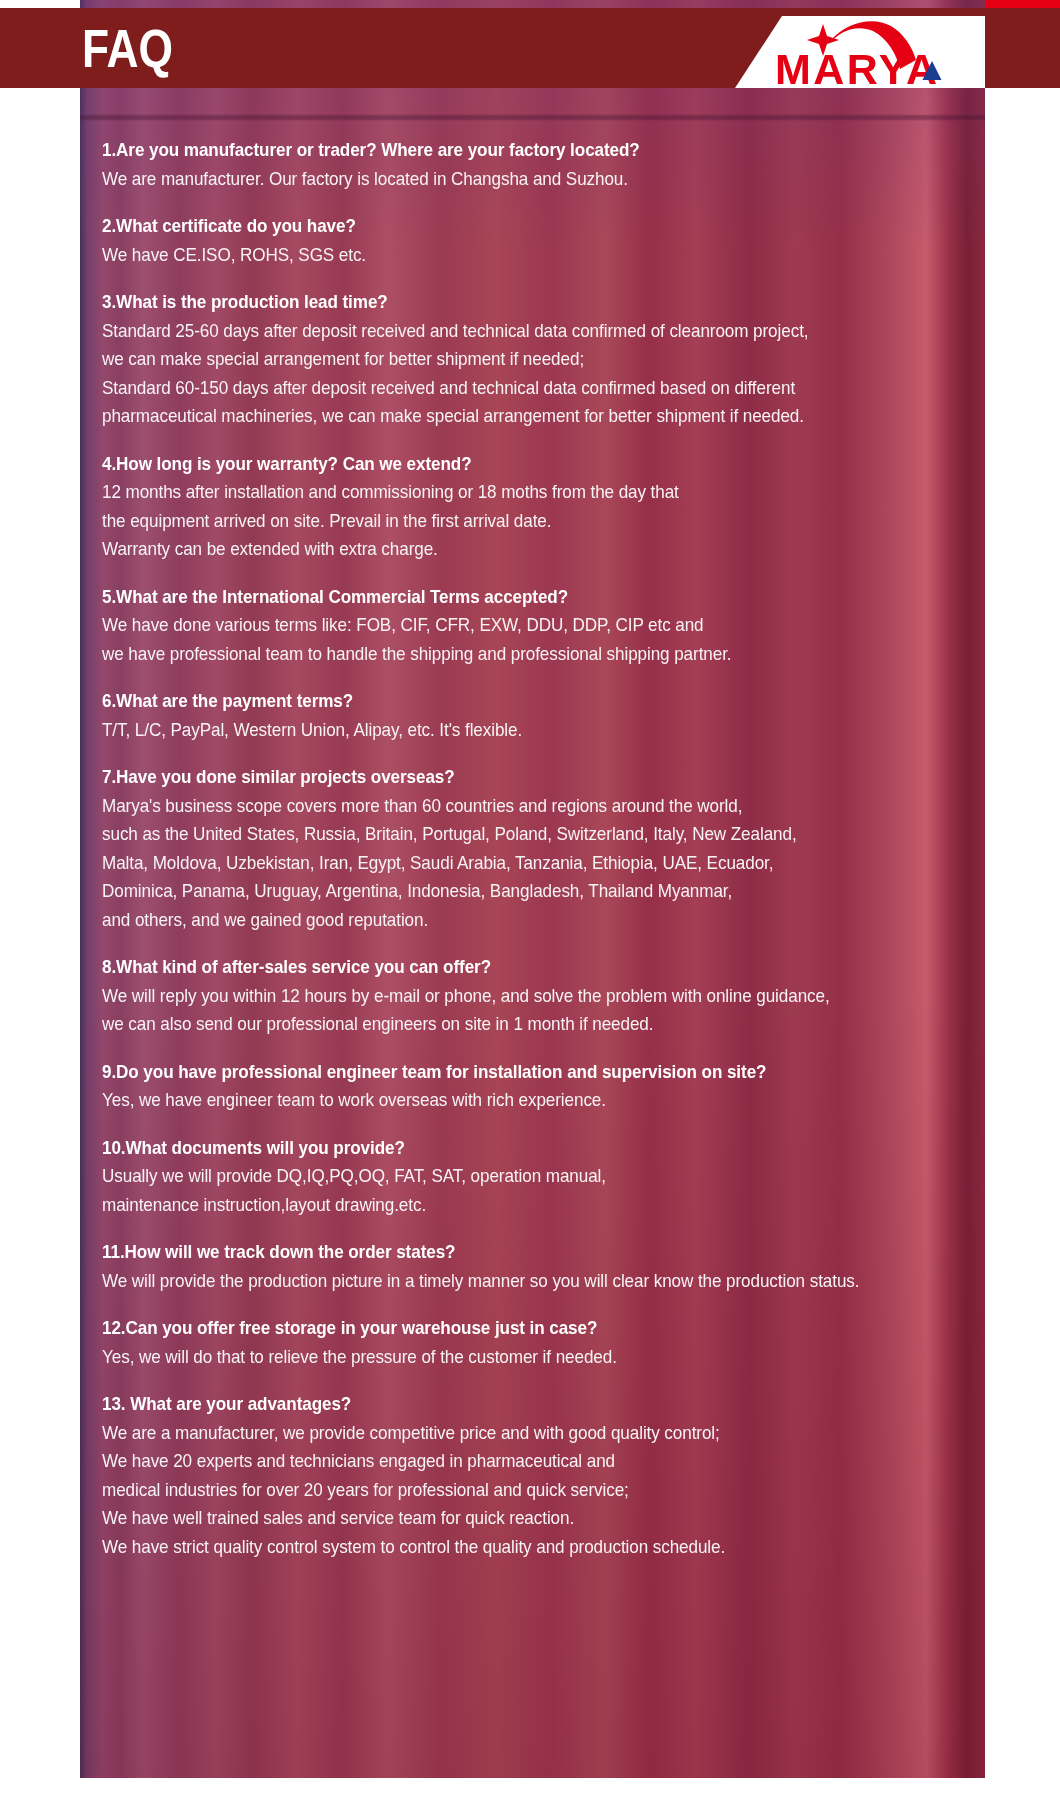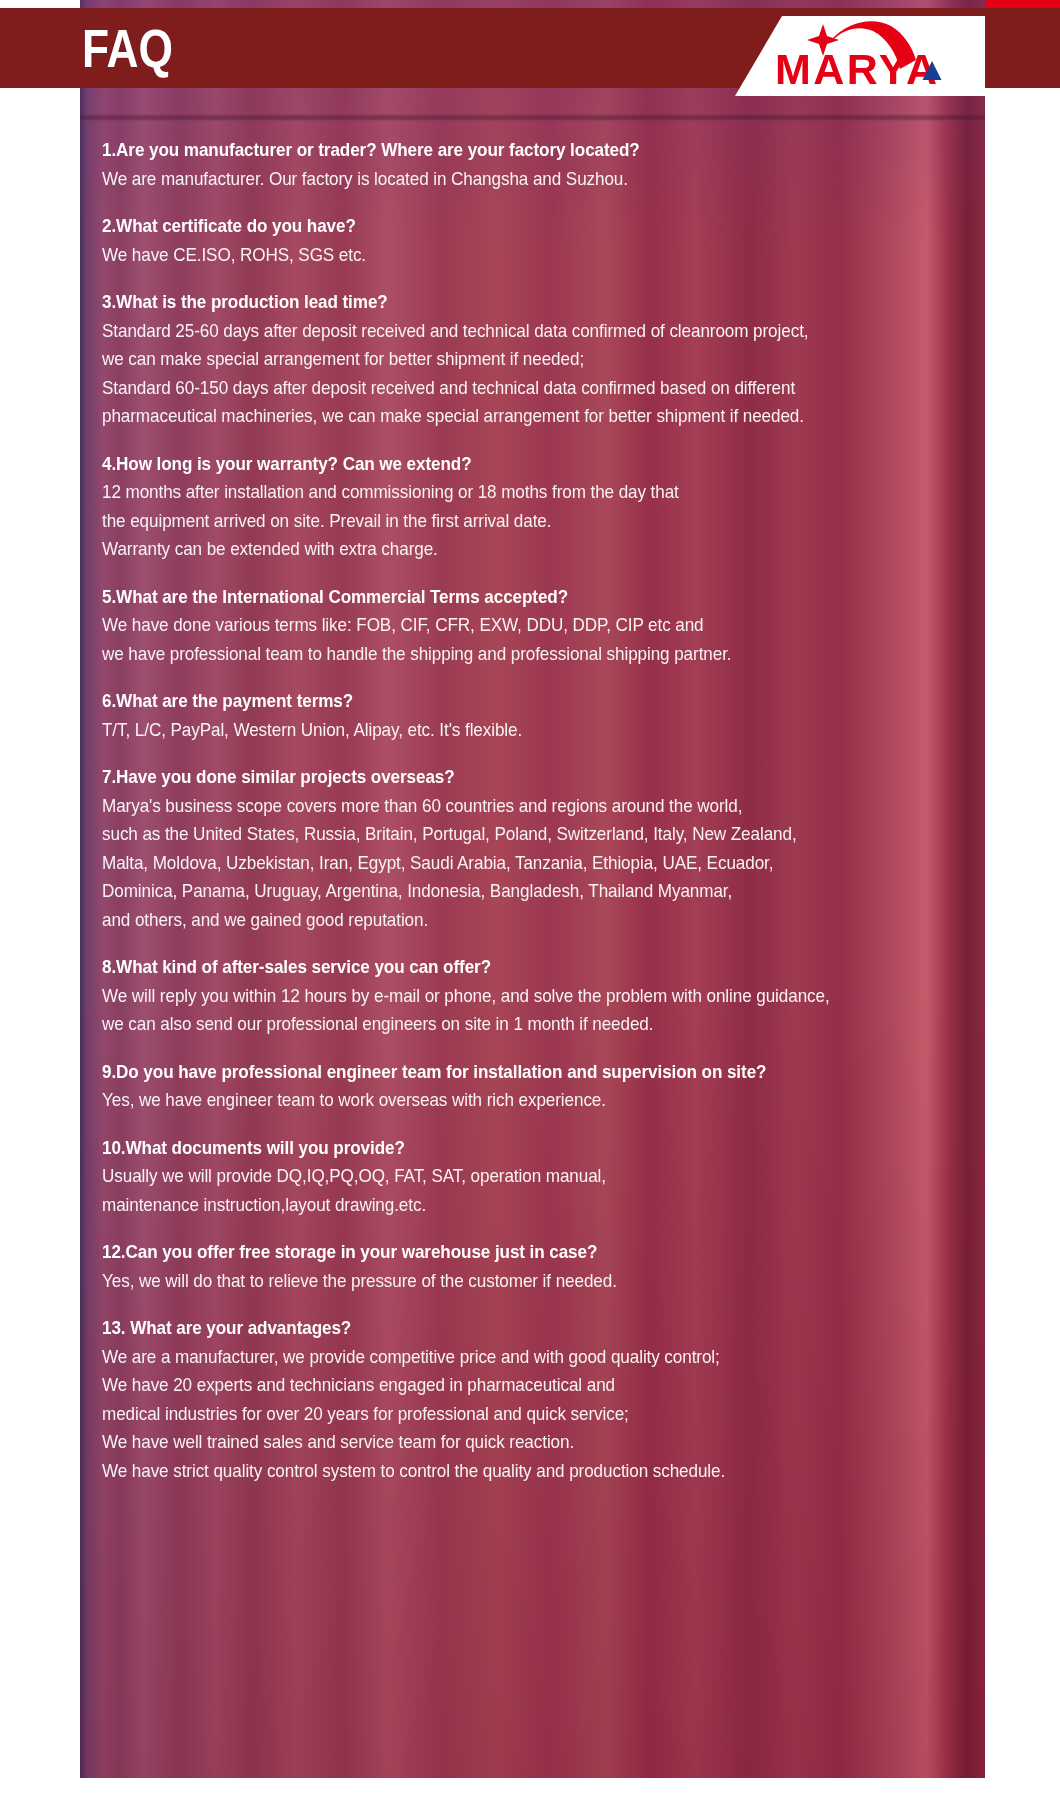--- a/index.html
+++ b/index.html
@@ -26,21 +26,21 @@
     position:absolute;left:0;top:8px;width:1060px;height:80px;
     background:#7f1d1d;
   }
   .band-corner{position:absolute;left:985px;top:0;width:75px;height:8px;background:#e60014;}
   .faq-title{
     position:absolute;left:82px;top:0;height:80px;line-height:80px;
     color:#ffffff;font-weight:bold;font-size:54px;letter-spacing:0px;
     transform:scaleX(.82);transform-origin:0 50%;
   }
   .logo-badge{
-    position:absolute;left:735px;top:8px;width:250px;height:80px;
+    position:absolute;left:735px;top:8px;width:250px;height:72px;
     background:#ffffff;
     clip-path:polygon(47px 0, 100% 0, 100% 100%, 0 100%);
   }
   .logo-badge svg{position:absolute;left:0;top:0;}
   
   .content{
     position:absolute;left:80px;top:0;width:902px;
     padding:136px 0 0 22px;box-sizing:border-box;
   }
   .qa + .qa{margin-top:19px;}
@@ -127,20 +127,24 @@
     <div class="q">9.Do you have professional engineer team for installation and supervision on site?</div>
     <div class="a-line">Yes, we have engineer team to work overseas with rich experience.</div>
   </div>
 
   <div class="qa">
     <div class="q">10.What documents will you provide?</div>
     <div class="a-line">Usually we will provide DQ,IQ,PQ,OQ, FAT, SAT, operation manual,</div>
     <div class="a-line">maintenance instruction,layout drawing.etc.</div>
   </div>
 
+  <div class="qa">
+    <div class="q">11.How will we track down the order states?</div>
+    <div class="a-line">We will provide the production picture in a timely manner so you will clear know the production status.</div>
+  </div>
 
   <div class="qa">
     <div class="q">12.Can you offer free storage in your warehouse just in case?</div>
     <div class="a-line">Yes, we will do that to relieve the pressure of the customer if needed.</div>
   </div>
 
   <div class="qa">
     <div class="q">13. What are your advantages?</div>
     <div class="a-line">We are a manufacturer, we provide competitive price and with good quality control;</div>
     <div class="a-line">We have 20 experts and technicians engaged in pharmaceutical and</div>

